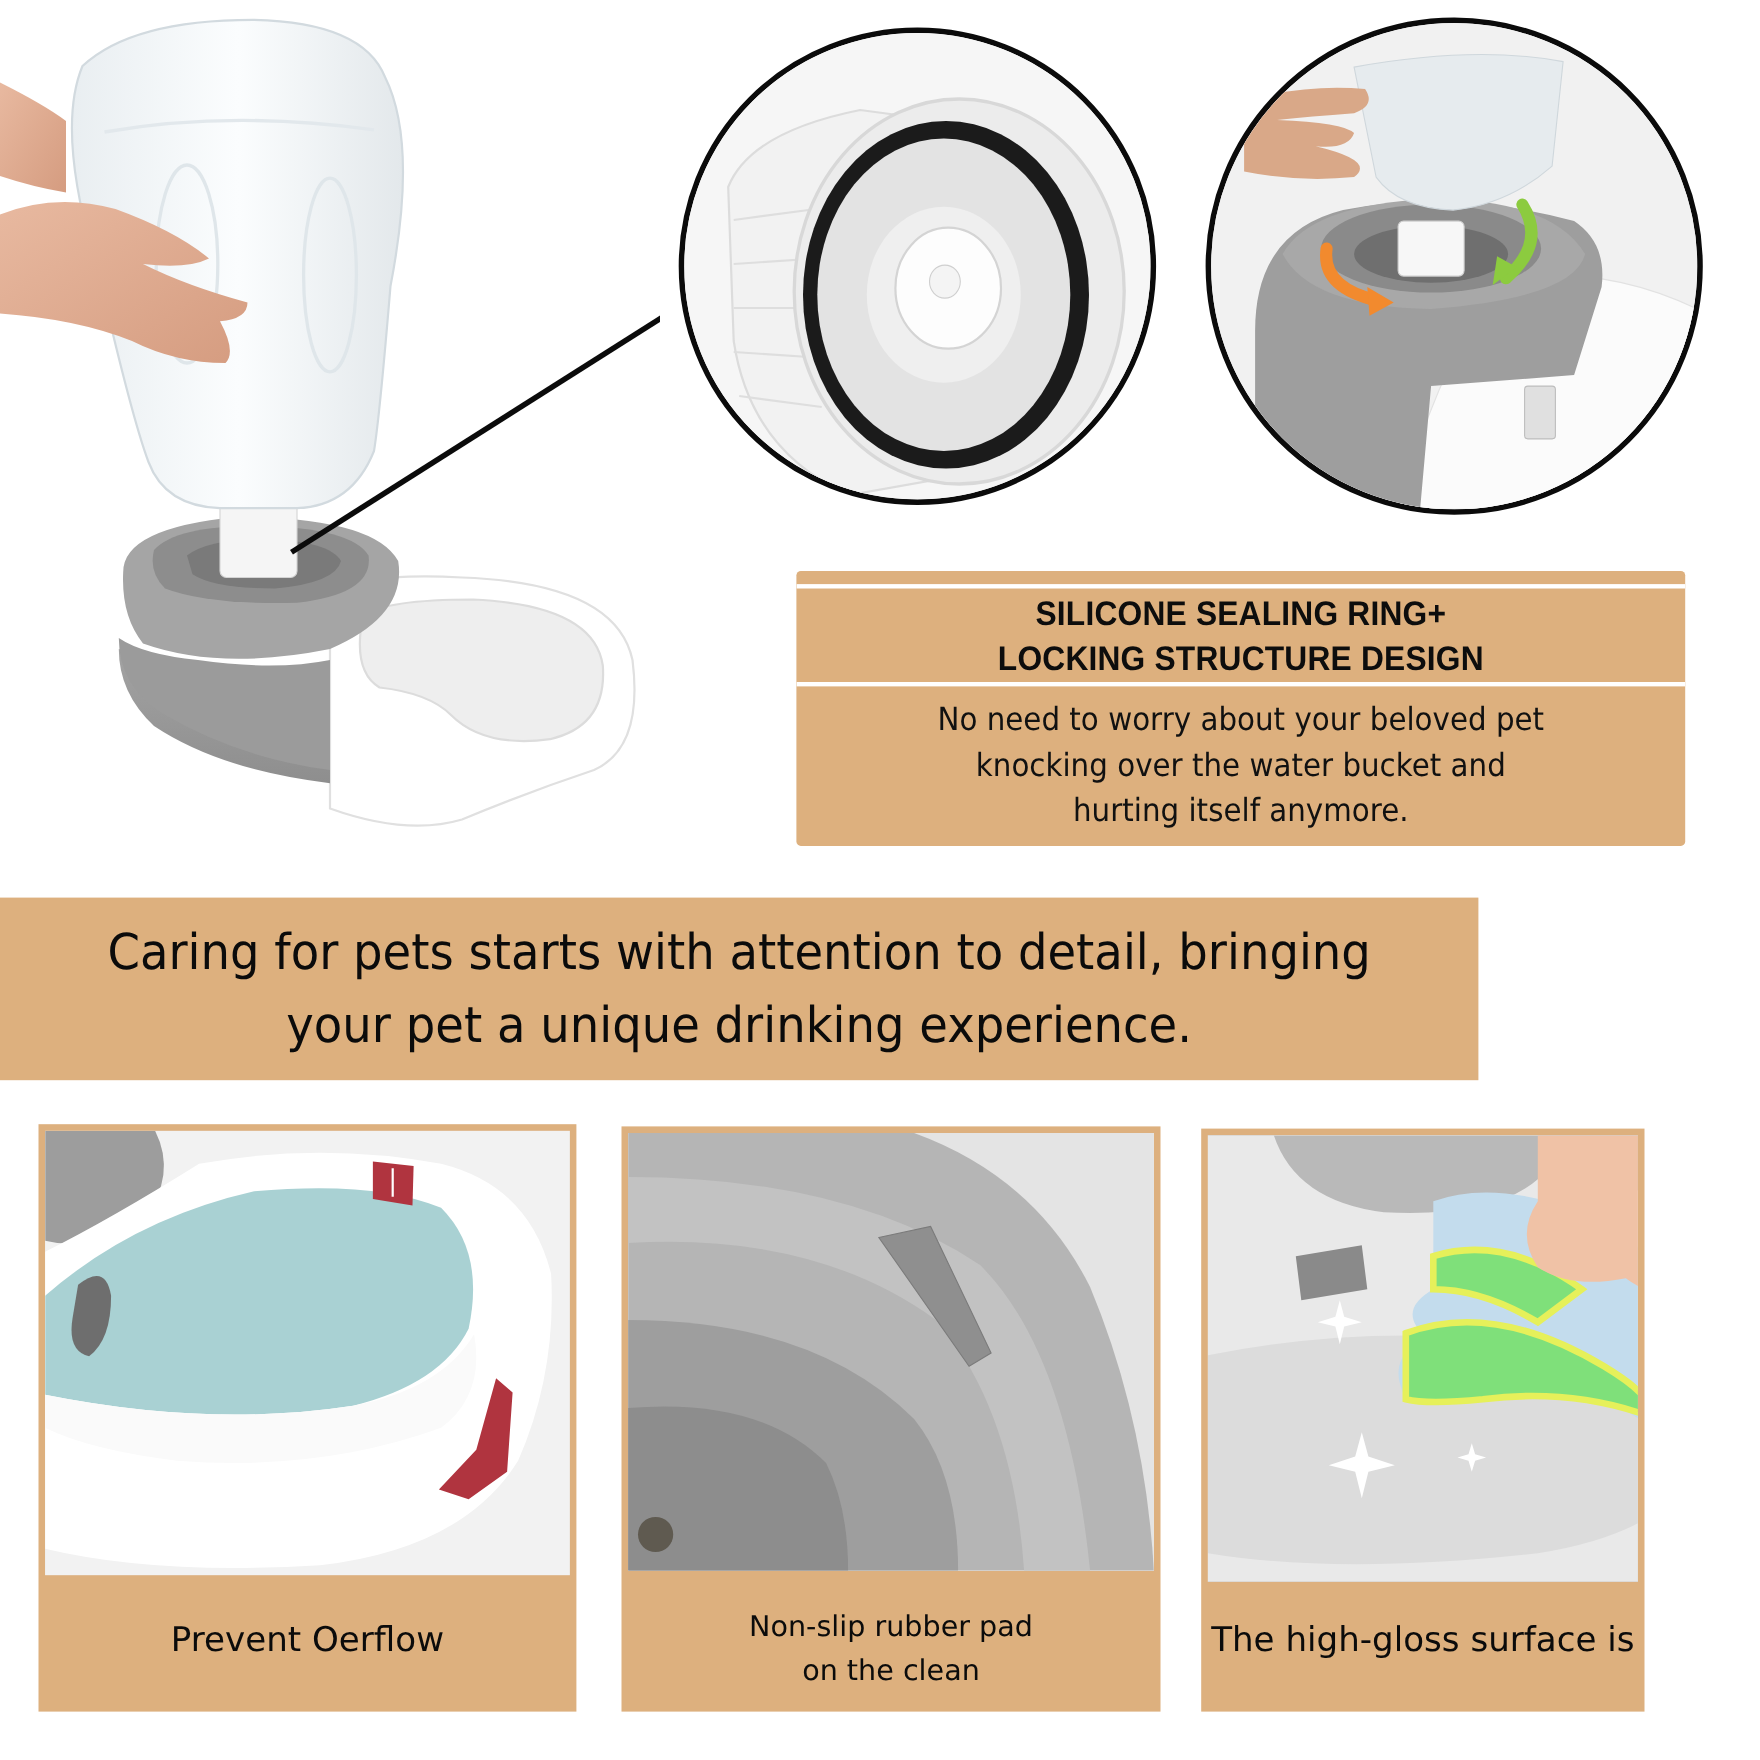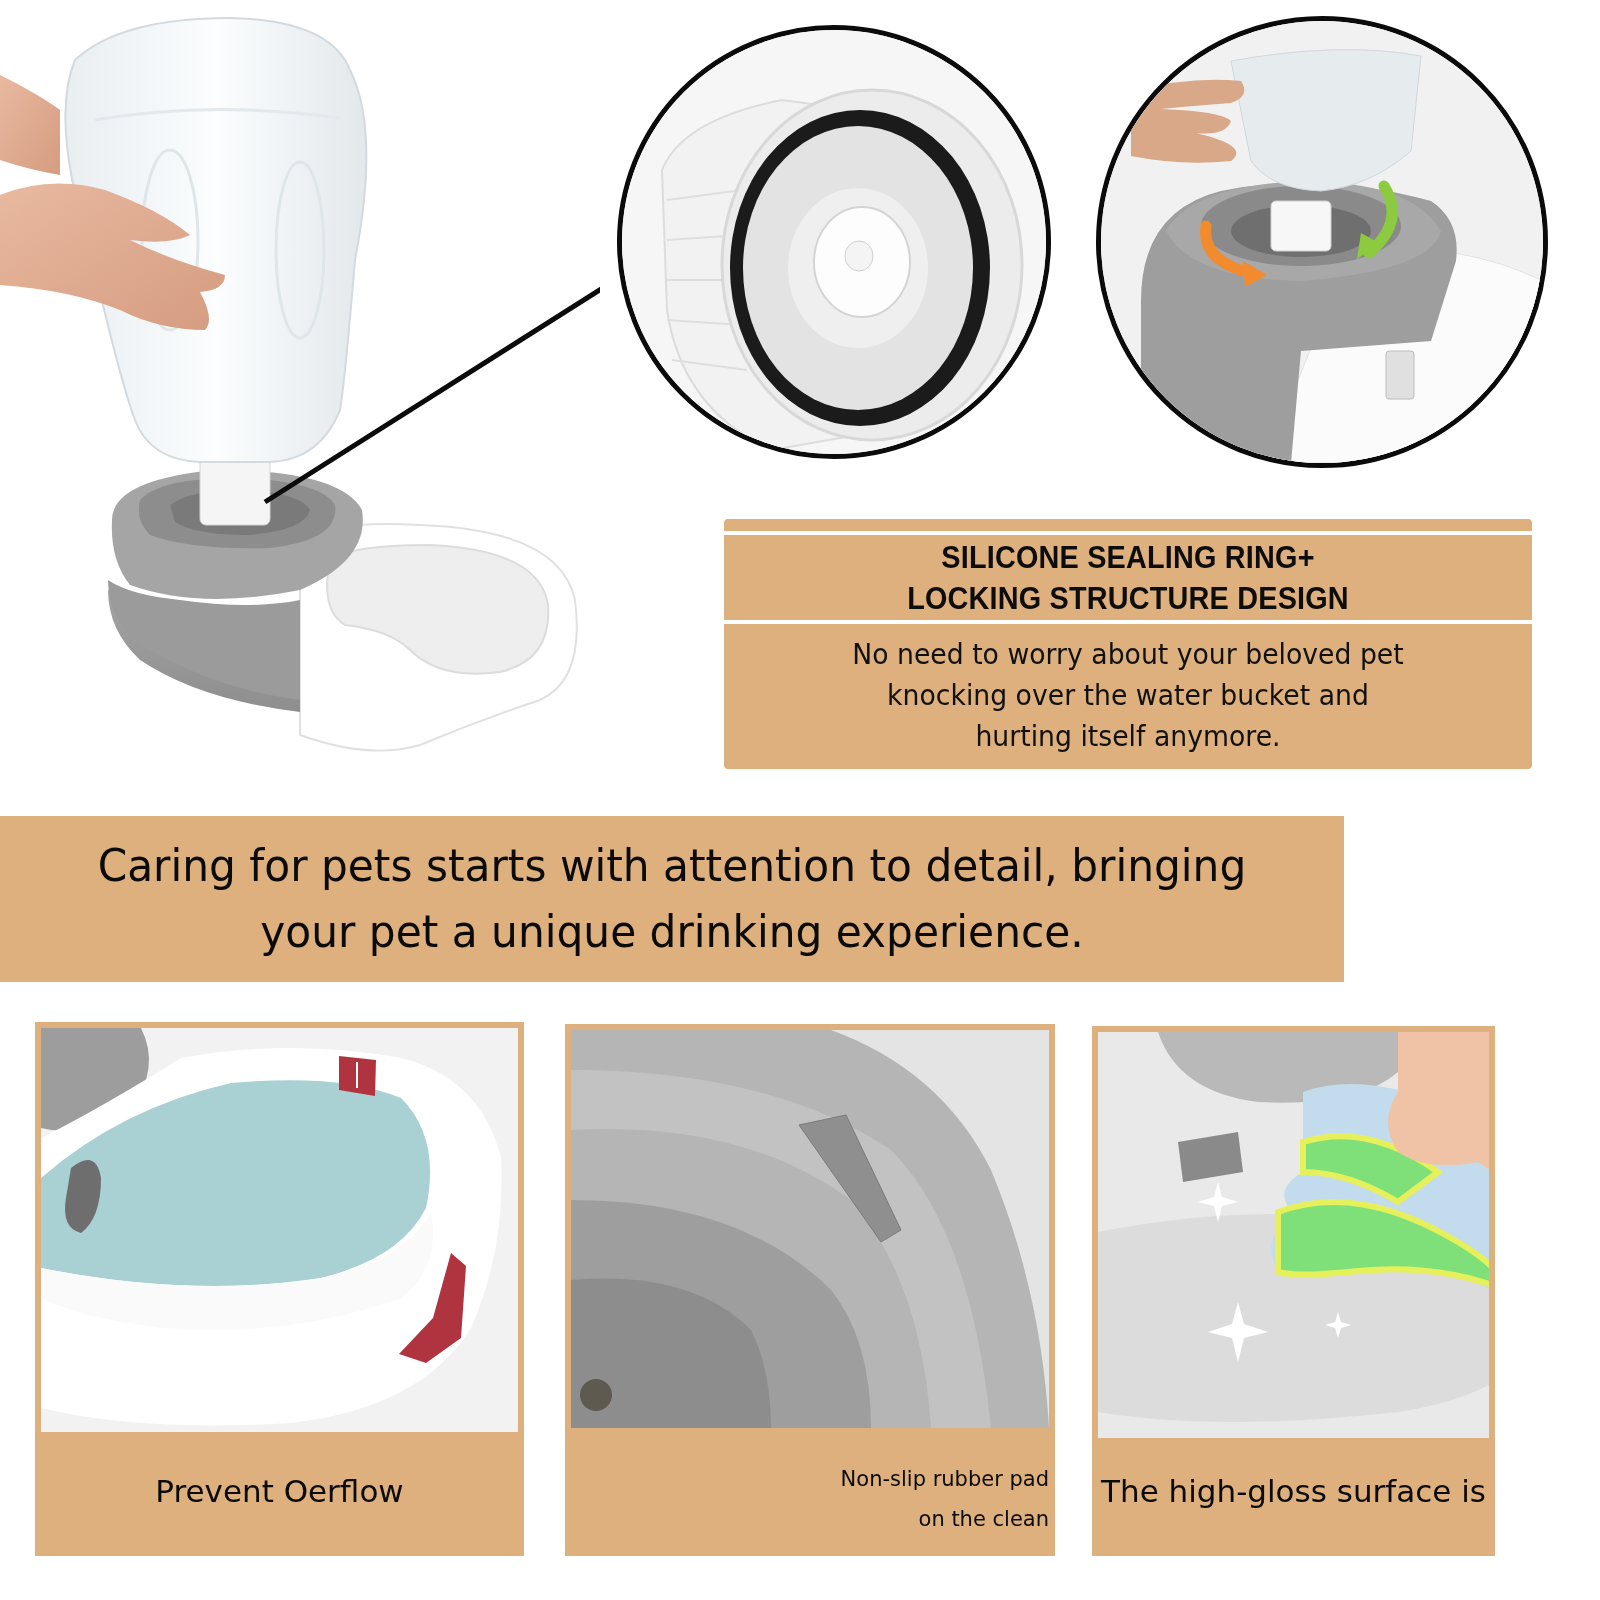--- a/index.html
+++ b/index.html
@@ -57,21 +57,21 @@
   .panel .caption {
     position: absolute; left: 6px; right: 6px; bottom: 6px;
     display: flex; flex-direction: column; align-items: center; justify-content: center;
     font-family: "DejaVu Sans", sans-serif; color: #0b0b0b; text-align: center;
   }
   #panel1 { left: 35px; top: 1022px; width: 489px; height: 534px; }
   #panel1 .photo { height: 404px; }
   #panel1 .caption { top: 410px; font-size: 31px; line-height: 40px; }
   #panel2 { left: 565px; top: 1024px; width: 490px; height: 532px; }
   #panel2 .photo { height: 398px; }
-  #panel2 .caption { top: 424px; font-size: 21px; line-height: 40px; align-items: flex-end; }
+  #panel2 .caption { top: 424px; font-size: 26px; line-height: 40px; }
   #panel3 { left: 1092px; top: 1026px; width: 403px; height: 530px; }
   #panel3 .photo { height: 406px; }
   #panel3 .caption { top: 404px; font-size: 31px; line-height: 36px; padding-top: 2px; }
 
   svg { display: block; }
 </style>
 </head>
 <body>
 
 <div id="hero" class="abs">

